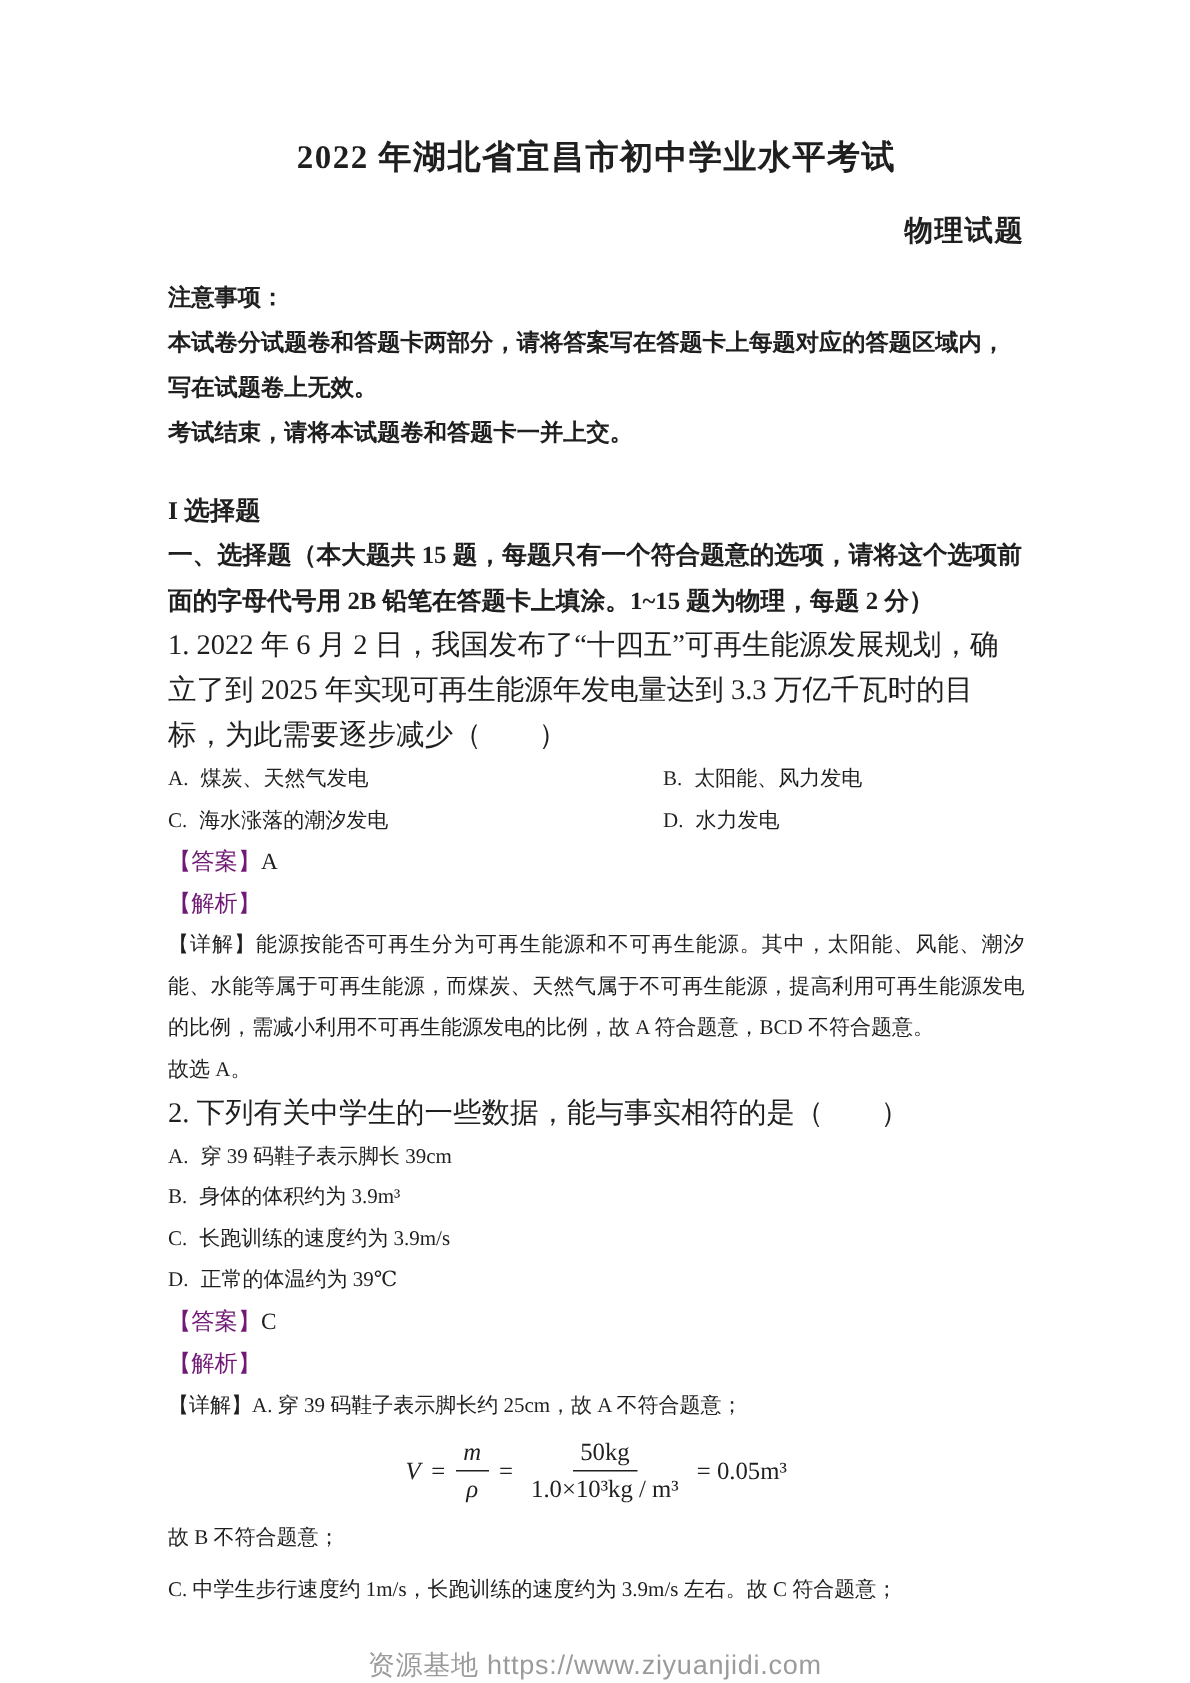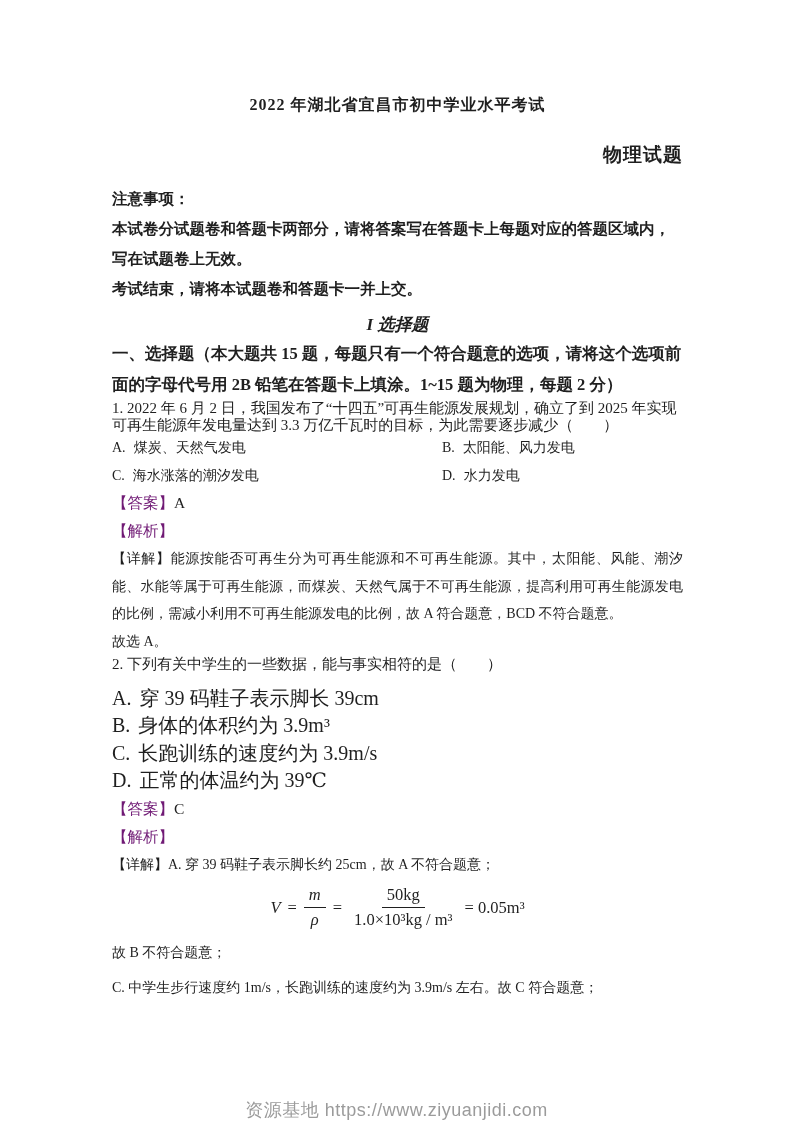--- a/index.html
+++ b/index.html
@@ -7,44 +7,44 @@
     position:relative;
     width:793px;height:1122px;
     background:#ffffff;
     box-sizing:border-box;
     padding:92px 110px 0 112px;
     font-family:"Liberation Serif","DejaVu Serif",serif;
     color:#1f1f1f;
     overflow:hidden;
   }
   h1.title{
-    font-size:16px;line-height:26px;font-weight:bold;
+    font-size:22px;line-height:26px;font-weight:bold;
     margin:0 0 24px 0;text-align:center;letter-spacing:1px;
   }
   h2.subtitle{
     font-size:19px;line-height:26px;font-weight:bold;
     margin:12px 0 16px 0;text-align:right;letter-spacing:1px;
   }
   p{margin:0;}
   .bold{font-weight:bold;}
-  .body-line{font-size:15.5px;line-height:30px;}
+  .body-line{font-size:15.5px;line-height:30px;font-family:Liberation Mono, monospace;}
   .part-heading{
-    font-size:17px;font-weight:bold;text-align:center;
-    margin:8px 0 0 0;line-height:26px;font-style:italic;
+    font-size:17px;font-weight:bold;
+    margin:24px 0 0 0;line-height:26px;
   }
   .instruction{
     font-size:16.5px;font-weight:bold;line-height:31px;margin:0;
   }
-  .stem{font-size:15px;line-height:17px;margin:0;}
+  .stem{font-size:19px;line-height:30px;margin:0;}
   .opt-grid{
     display:grid;
     grid-template-columns:330px 1fr;
     font-size:14px;line-height:27.5px;
   }
-  .opt-list{font-size:20px;line-height:27.5px;margin-top:12px;}
+  .opt-list{font-size:14px;line-height:27.5px;}
   .opt-label{margin-right:8px;}
   .ans-line{font-size:15.5px;line-height:28px;}
   .blue{color:#701a75;}
   .detail{font-size:14px;line-height:27.7px;text-align:justify;}
   .formula{
     display:flex;align-items:center;justify-content:center;
     gap:7px;margin:6px 0 8px 0;
     font-size:16.5px;color:#1f1f1f;
     font-family:"Liberation Serif","DejaVu Serif",serif;
   }

